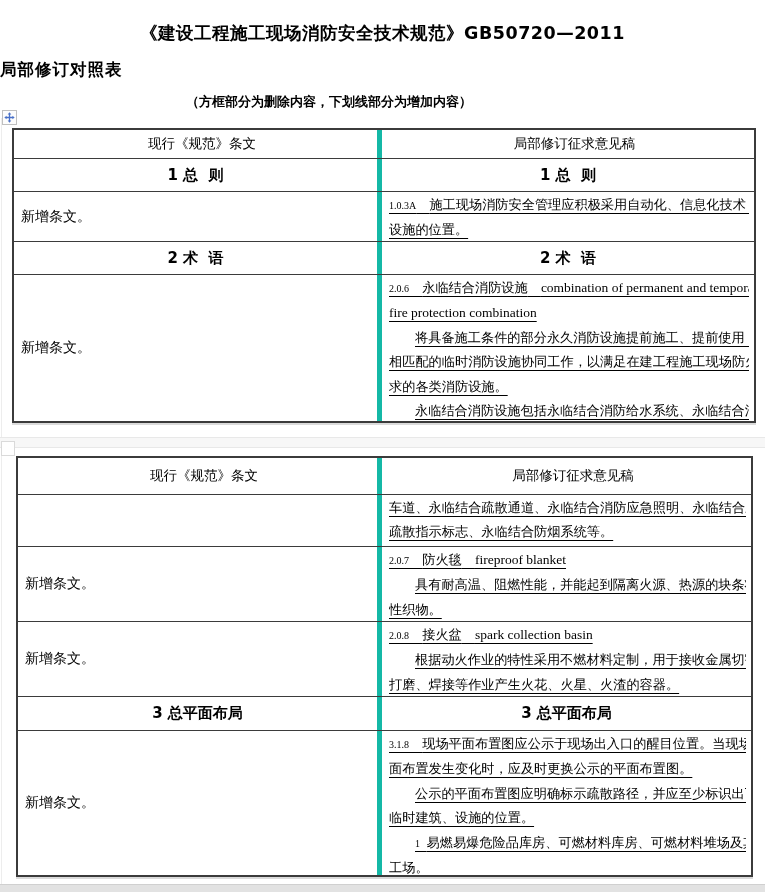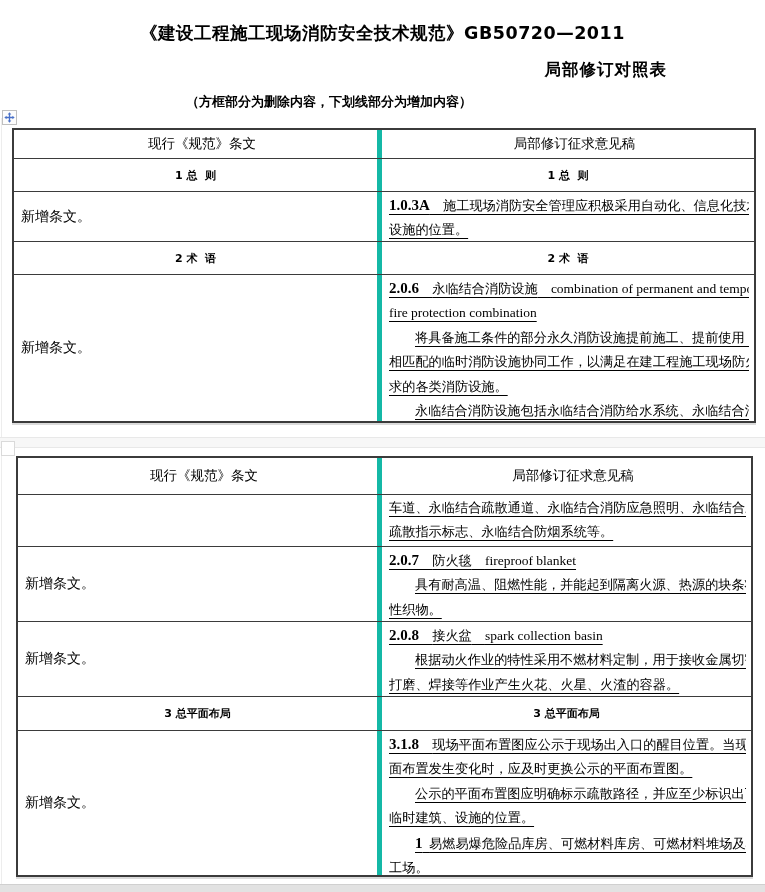--- a/index.html
+++ b/index.html
@@ -9,45 +9,45 @@
   
   .left-edge-line{position:absolute;left:1px;top:118px;width:1px;height:766px;background:#ededed;}
   .gap-line{position:absolute;left:0;width:765px;height:1px;background:#e8e8e8;}
   .gap-band{position:absolute;left:0;top:438px;width:765px;height:9px;background:#f7f7f7;}
   .bottom-band{position:absolute;left:0;top:884px;width:765px;height:8px;background:#e2e2e2;border-top:1px solid #d0d0d0;}
   .handle2-box{position:absolute;left:1px;top:441px;width:14px;height:15px;border:1px solid #dadada;background:#fff;box-sizing:border-box;}
 
   
   .doc-title{position:absolute;left:0;top:21px;width:765px;text-align:center;
     font-size:17.5px;font-weight:700;color:#000;letter-spacing:0.5px;}
-  .doc-subtitle{position:absolute;left:0;top:59px;width:667px;text-align:right;
+  .doc-subtitle{position:absolute;left:0;top:59px;width:667px;text-align:left;
     font-size:16.5px;font-weight:700;color:#000;letter-spacing:1px;}
   .doc-note{position:absolute;left:0;top:93px;width:658px;text-align:center;
     font-size:13px;font-weight:700;color:#000;}
 
   
   .move-handle{position:absolute;left:2px;top:110px;width:15px;height:15px;
     border:1px solid #c0c0c0;background:#fdfdfd;box-sizing:border-box;
     display:flex;align-items:center;justify-content:center;cursor:move;}
 
   
   .cmp-table{position:absolute;background:#fff;border:2px solid #3b3b3b;box-sizing:border-box;
     box-shadow:0 2px 0 rgba(0,0,0,0.14);}
   .t-row{display:flex;box-sizing:border-box;}
   .t-row + .t-row{border-top:1px solid #3b3b3b;}
   .cell{box-sizing:border-box;overflow:hidden;color:#000;}
   .cell-right{border-left:5px solid #14b8a6;flex:1;}
   .hdr{display:flex;align-items:center;justify-content:center;font-size:13.5px;padding-left:13px;}
-  .sec{display:flex;align-items:center;justify-content:center;font-size:11px;font-weight:700;white-space:pre;}
+  .sec{display:flex;align-items:center;justify-content:center;font-size:15px;font-weight:700;white-space:pre;}
   .lbl{display:flex;align-items:center;padding-left:7px;font-size:14px;}
   .body-cell{padding:1px 5px 0 7px;}
   .line{font-size:13.2px;line-height:24.4px;white-space:nowrap;overflow:hidden;}
   .line.indent{text-indent:26px;}
   .u{text-decoration:underline;text-underline-offset:3.5px;text-decoration-thickness:1px;}
-  .num{font-family:"Liberation Serif","DejaVu Serif",serif;font-weight:700;font-size:15px;}
+  .num{font-family:"Liberation Serif","DejaVu Serif",serif;font-weight:400;font-size:10px;}
   .en{font-family:"Liberation Serif","DejaVu Serif",serif;font-size:13.5px;}
 </style>
 </head>
 <body>
 
 <div id="page">
 
   <div class="doc-title">《建设工程施工现场消防安全技术规范》GB50720—2011</div>
   <div class="doc-subtitle">局部修订对照表</div>
   <div class="doc-note">（方框部分为删除内容，下划线部分为增加内容）</div>

